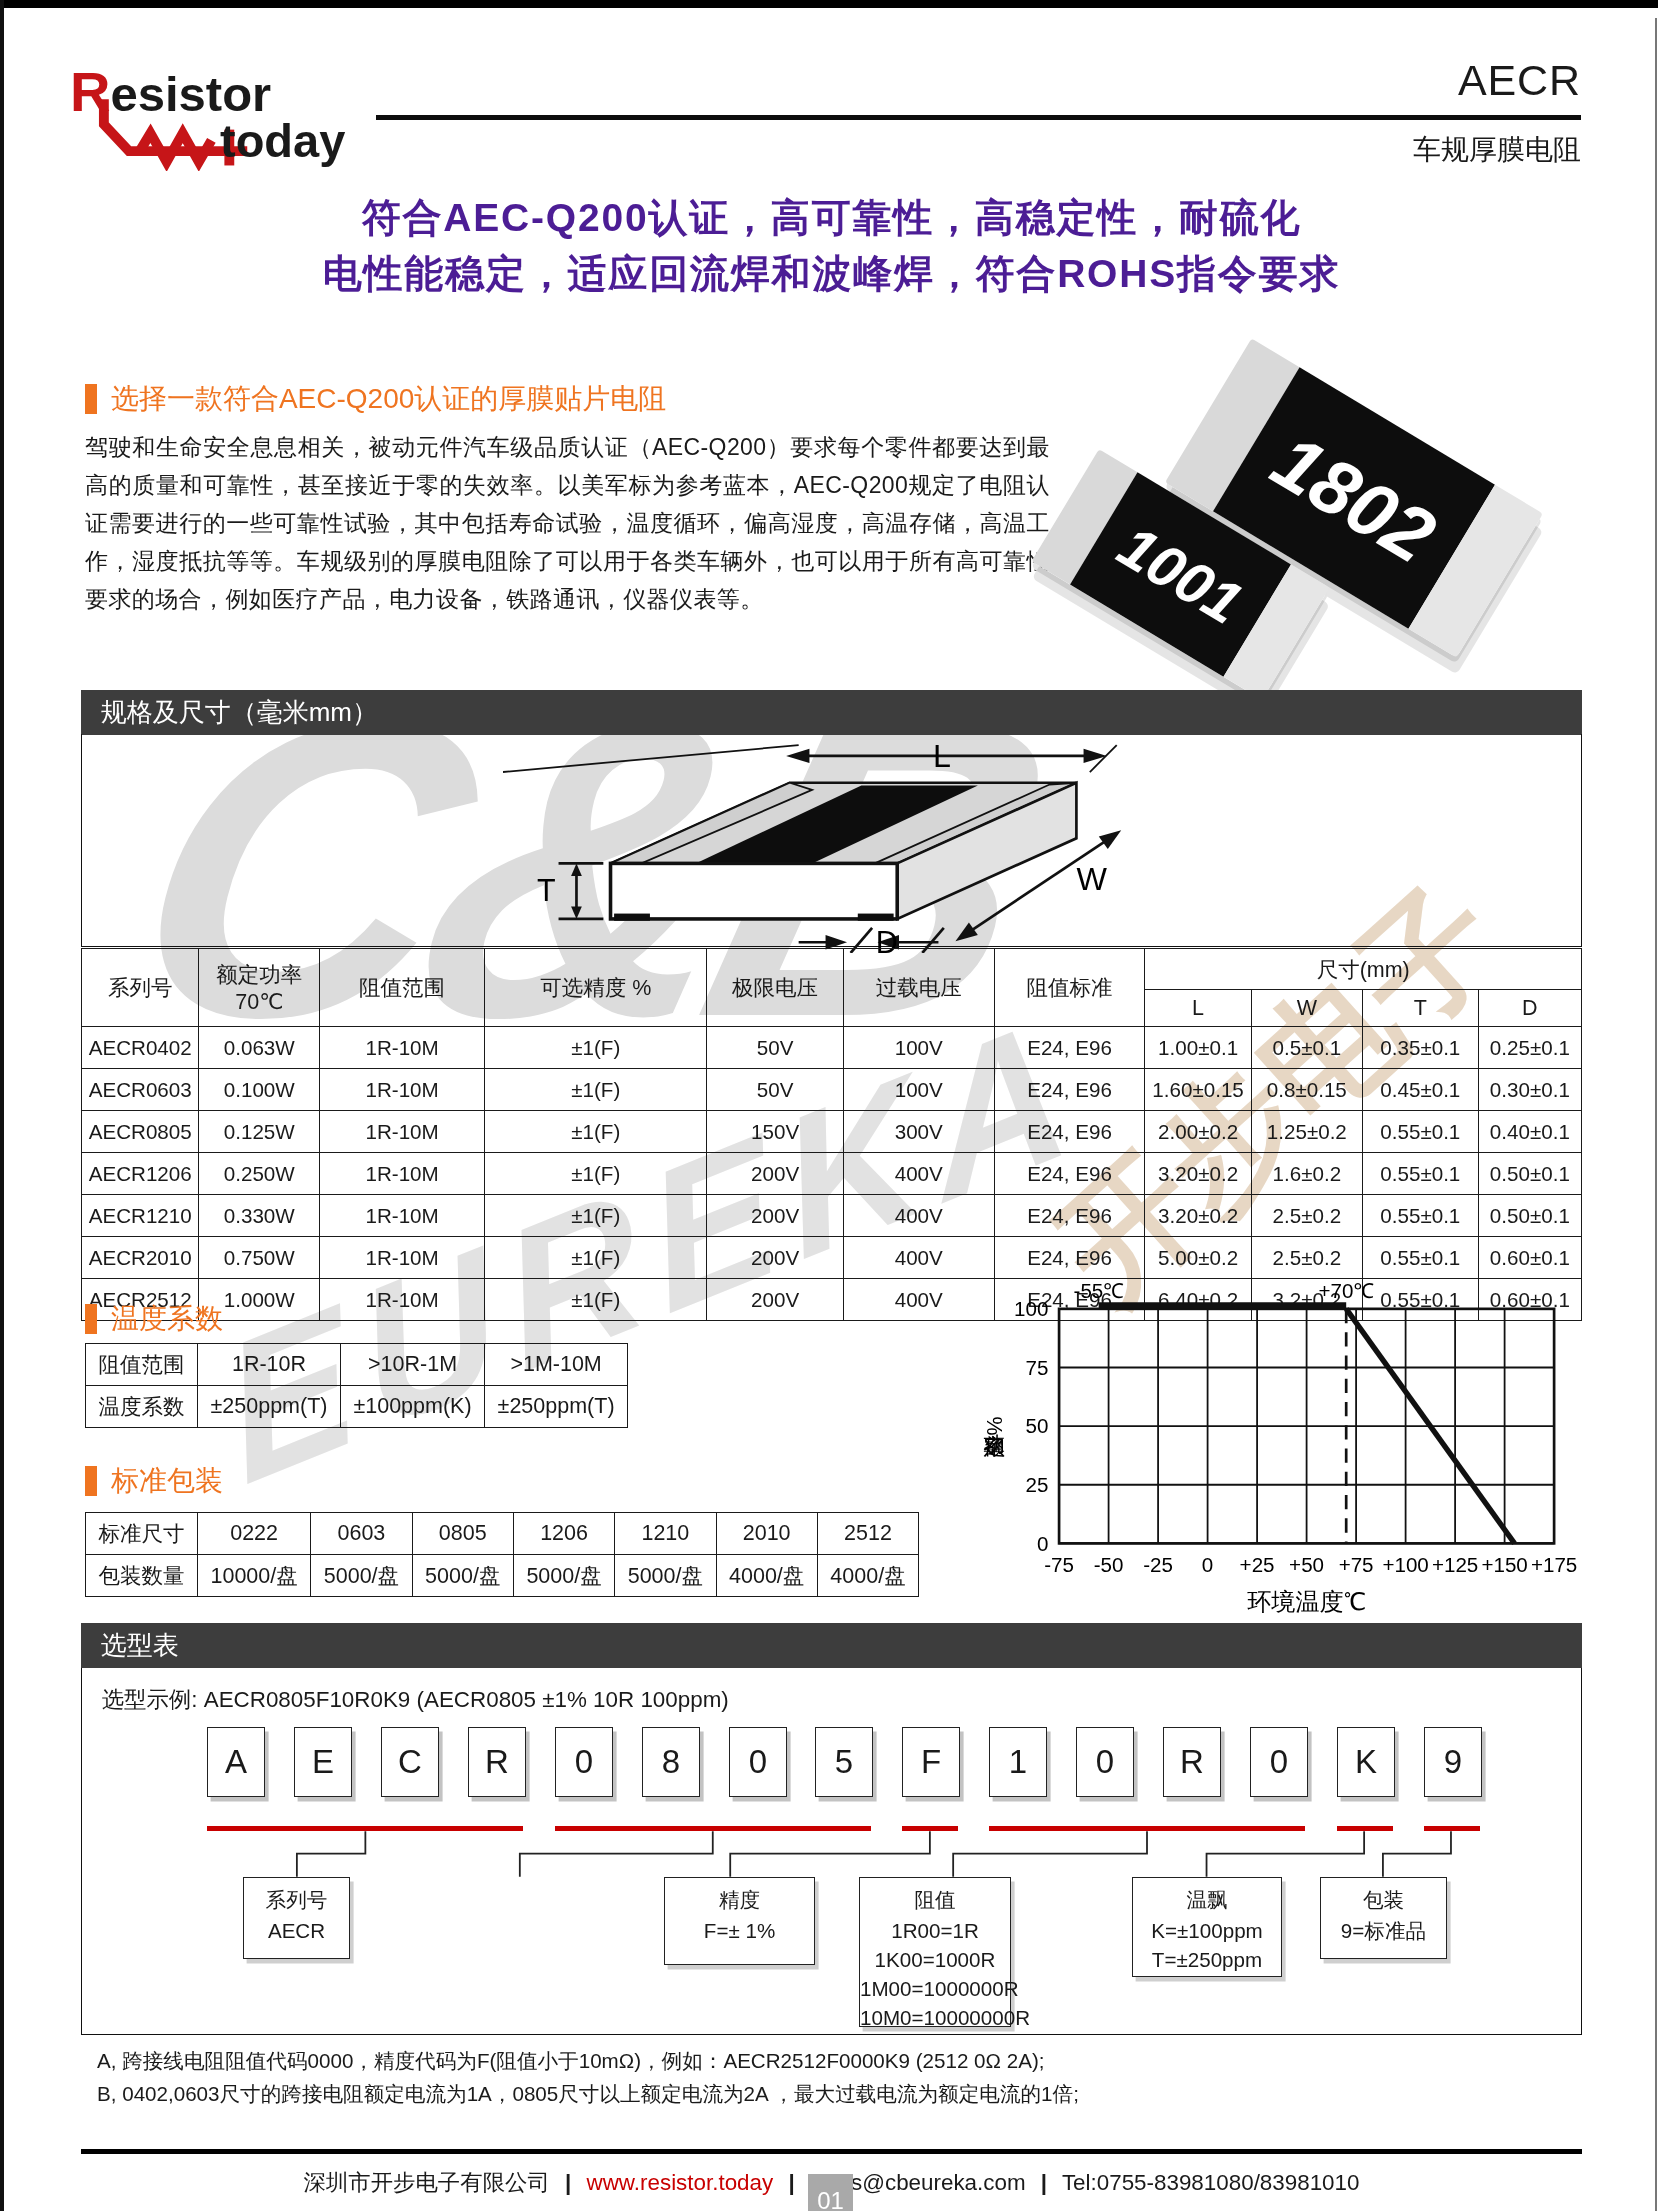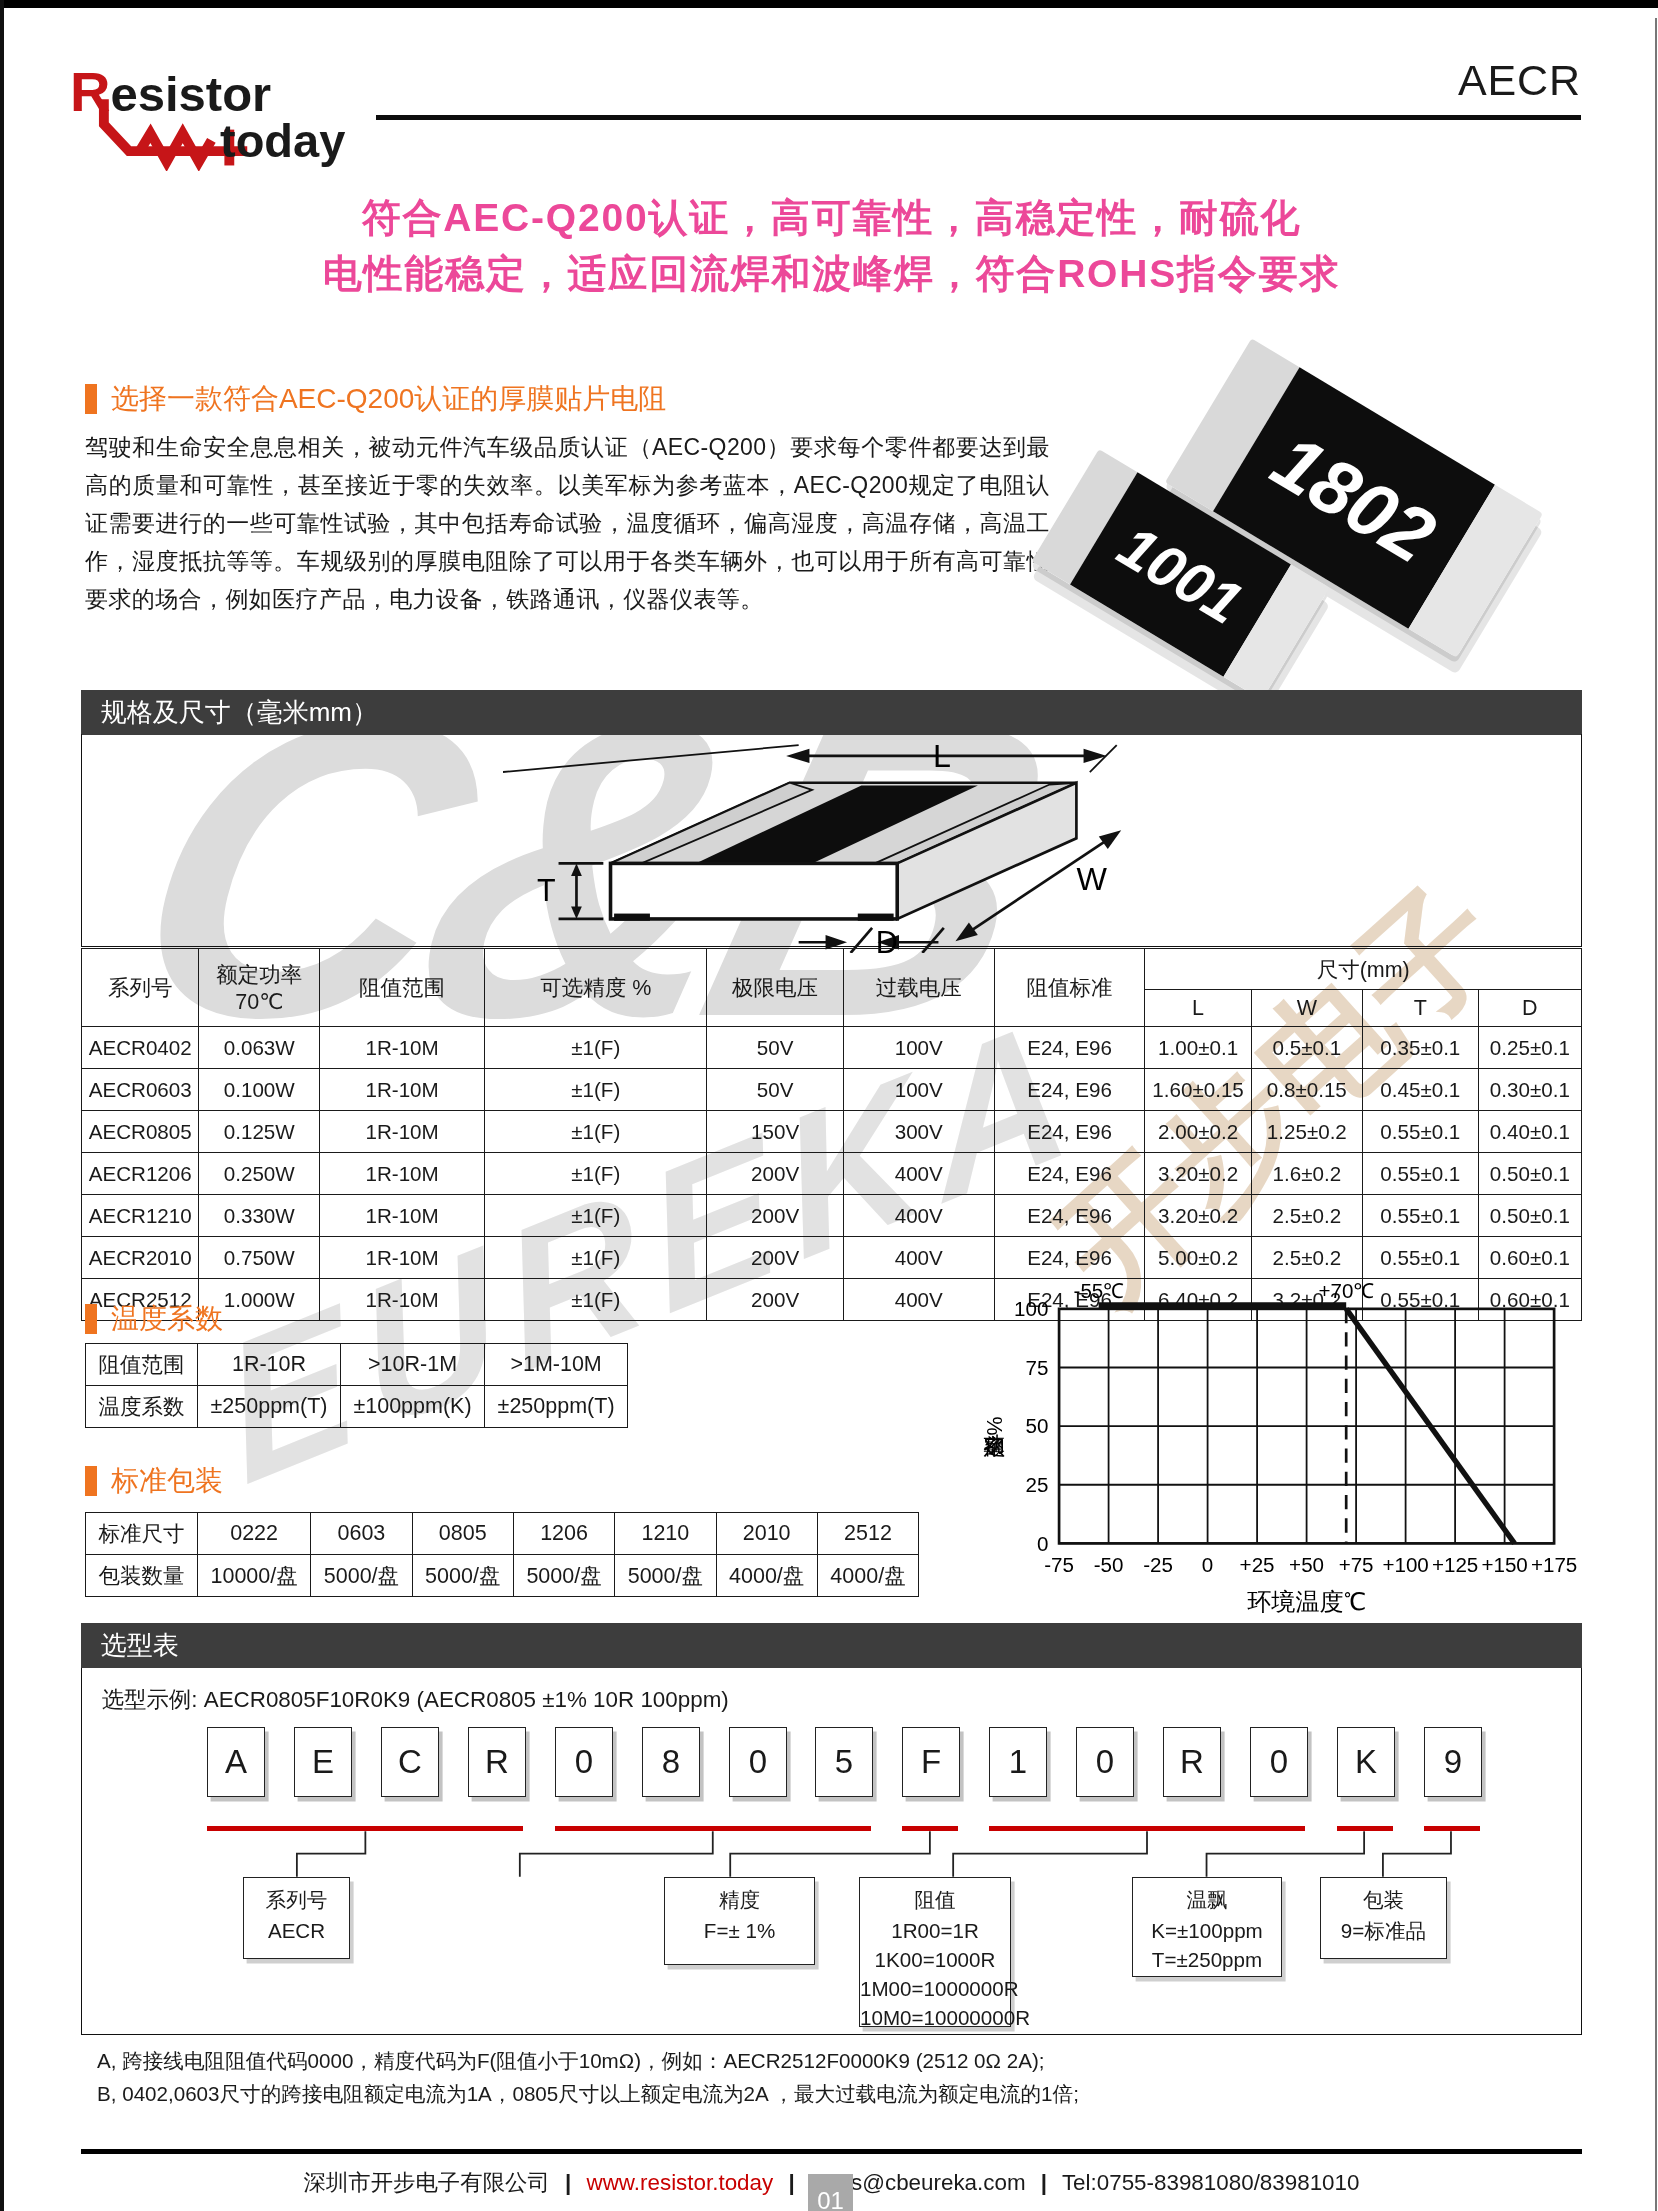--- a/index.html
+++ b/index.html
@@ -20,21 +20,21 @@
   
   .logo{position:absolute;left:70px;top:43px;width:296px;height:161px;}
   .logo .line1{position:absolute;left:0;top:16px;font-size:49px;font-weight:bold;letter-spacing:0px;}
   .logo .line1 .r{color:#c61518;font-size:56px;}
   .logo .line2{position:absolute;left:150px;top:70px;font-size:47px;font-weight:bold;}
   .logo svg{position:absolute;left:7.2px;top:56px;}
   .prod-code{position:absolute;left:985px;top:56px;width:596px;text-align:right;font-size:43px;letter-spacing:0.9px;}
   .header-rule{position:absolute;left:376px;top:115px;width:1205px;height:4.5px;background:#0d0d0d;}
   .prod-type{position:absolute;left:985px;top:131px;width:596px;text-align:right;font-size:28px;}
 
-  .hero{position:absolute;left:81px;top:190px;width:1501px;text-align:center;color:#ec4899;
+  .hero{position:absolute;left:81px;top:190px;width:1501px;text-align:center;color:#4c1d95;
         font-weight:bold;font-size:39px;line-height:56px;letter-spacing:1.8px;}
 
   .sec-head{position:absolute;font-size:28px;color:#ef7420;display:flex;align-items:center;gap:14.3px;}
   .sec-mark{display:inline-block;width:11.6px;height:30px;background:#ef7420;}
 
   .intro-head{left:85px;top:380px;}
   .intro-para{position:absolute;left:85px;top:428px;width:965px;font-size:23px;line-height:38px;
               text-align:justify;letter-spacing:0.4px;}
 
   
@@ -114,20 +114,21 @@
       <div class="line1"><span class="r">R</span><span>esistor</span></div>
       <svg width="224" height="72" viewBox="0 0 250 80">
         <path d="M30 0 L30 28 L58 58 L190 58" stroke="#c61518" stroke-width="11" fill="none"></path>
         <path d="M70 58 L82 38 L100 70 L118 38 L136 70 L150 46" stroke="#c61518" stroke-width="11" fill="none" stroke-linejoin="miter"></path>
         <path d="M170 34 L170 74" stroke="#c61518" stroke-width="11"></path>
       </svg>
       <div class="line2">today</div>
     </div>
     <div class="prod-code">AECR</div>
     <div class="header-rule"></div>
+    <div class="prod-type">车规厚膜电阻</div>
 
     <div class="hero">
       <div>符合AEC-Q200认证，高可靠性，高稳定性，耐硫化</div>
       <div>电性能稳定，适应回流焊和波峰焊，符合ROHS指令要求</div>
     </div>
 
     <div class="sec-head intro-head">
       <span class="sec-mark"></span>
       <span>选择一款符合AEC-Q200认证的厚膜贴片电阻</span>
     </div>

